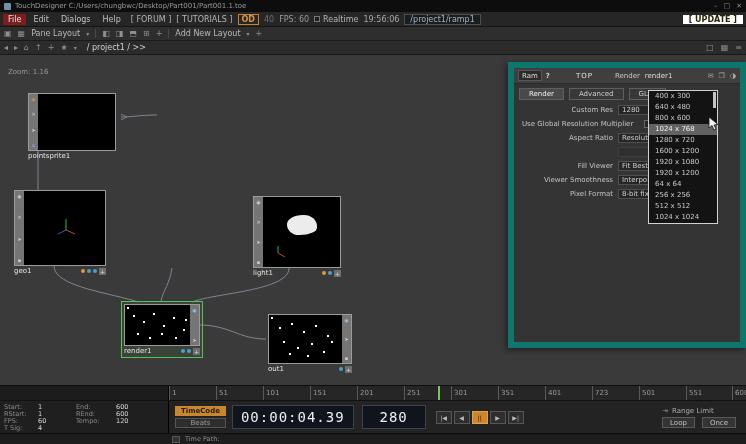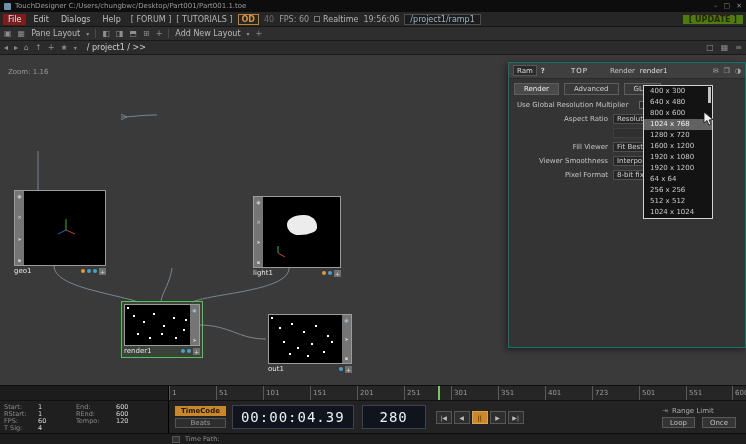--- a/index.html
+++ b/index.html
@@ -17,21 +17,21 @@
   .menu-item{padding:1px 5px;color:#c2c2c2;}
   .menu-item:first-child{background:#7f1d1d;border-radius:1px;color:#dde4ee;}
   .link-btn{color:#b5b5b5;}
   .od-box{border:1px solid #c9832e;color:#d79542;padding:0 3px;font-weight:bold;}
   .od-val{color:#6d6d6d;}
   .fps-label{color:#9a9a9a;}
   .realtime{color:#b5b5b5;display:flex;align-items:center;gap:3px;}
   .rt-box{width:6px;height:6px;background:#1e1e1e;border:1px solid #777;display:inline-block;}
   .clock{color:#a8a8a8;}
   .path-field{background:#1c1c1c;border:1px solid #4e4e4e;color:#9fb4c6;padding:0 5px;height:11px;line-height:10px;}
-  .update-btn{margin-left:auto;background:#4d7c0f;color:#2c2408;padding:0 6px;font-weight:bold;}
+  .update-btn{margin-left:auto;background:#ffffff;color:#2c2408;padding:0 6px;font-weight:bold;}
 
   .toolbar{height:14px;background:#2e2e2e;border-bottom:1px solid #191919;display:flex;align-items:center;padding:0 4px;gap:6px;color:#9c9c9c;flex:0 0 auto;}
   .tb-icon{font-size:8px;color:#8f8f8f;}
   .tb-sep{width:1px;height:9px;background:#4a4a4a;}
   .tb-label{color:#b8b8b8;}
   .caret{font-size:6px;color:#8f8f8f;}
 
   .breadcrumbbar{height:14px;background:#2b2b2b;border-bottom:1px solid #191919;display:flex;align-items:center;padding:0 4px;gap:6px;flex:0 0 auto;}
   .bc-icon{color:#909090;font-size:8px;}
   .bc-path{color:#d0d0d0;margin-left:4px;}
@@ -53,21 +53,21 @@
   .plus.purple{background:#8a7ab8;}
   .selected{border:1px solid #52c452;padding:2px;background:rgba(82,196,82,.07);}
   .speckle{position:absolute;width:2px;height:2px;background:#fff;}
   .speckle.cam{box-shadow:6px 10px #fff,14px 6px #fff,22px 18px #fff,30px 8px #fff,38px 14px #fff,46px 6px #fff,54px 16px #fff,62px 10px #fff,70px 20px #fff,78px 8px #fff,10px 26px #fff,20px 32px #fff,28px 24px #fff,40px 30px #fff,50px 26px #fff,60px 34px #fff,72px 28px #fff,80px 36px #fff,8px 44px #fff,18px 50px #fff,26px 42px #fff,36px 48px #fff,44px 56px #fff,56px 44px #fff,66px 52px #fff,76px 46px #fff,12px 60px #fff,32px 62px #fff,52px 62px #fff,70px 62px #fff;}
   .speckle.rnd{box-shadow:6px 8px #fff,16px 14px #fff,26px 6px #fff,36px 18px #fff,46px 10px #fff,56px 22px #fff,10px 26px #fff,22px 30px #fff,34px 26px #fff,48px 30px #fff,58px 12px #fff;}
   .speckle.outv{box-shadow:8px 10px #fff,20px 6px #fff,32px 14px #fff,44px 8px #fff,56px 18px #fff,12px 24px #fff,26px 30px #fff,40px 26px #fff,52px 34px #fff,60px 24px #fff,18px 36px #fff,36px 38px #fff;}
   .blob{position:absolute;left:50%;top:40%;width:30px;height:20px;transform:translate(-50%,-50%);background:#ececec;border-radius:55% 45% 60% 40%/50% 60% 40% 55%;}
   .ramp-grad{position:absolute;inset:0;background:radial-gradient(circle at 50% 48%,#ffffff 0%,#f2f2f2 22%,#555 55%,#000 78%);}
   .mini-axis{position:absolute;}
 
-  .param-panel{position:absolute;left:508px;top:7px;width:238px;height:286px;background:#343434;border:1px solid #0f766e;box-shadow:-2px 2px 6px rgba(0,0,0,.45);}
+  .param-panel{position:absolute;left:508px;top:7px;width:238px;height:286px;background:#343434;border:6px solid #0f766e;box-shadow:-2px 2px 6px rgba(0,0,0,.45);}
   .ph{height:16px;background:#3f3f3f;border-bottom:1px solid #2a2a2a;display:flex;align-items:center;padding:0 4px;font-size:7px;}
   .ph-name{background:#2b2b2b;border:1px solid #565656;padding:0 3px;color:#ddd;height:11px;line-height:10px;}
   .ph-help{color:#cfcfcf;margin-left:4px;font-weight:bold;}
   .ph-family{color:#e0e0e0;margin-left:26px;letter-spacing:1px;}
   .ph-type{color:#c4c4c4;margin-left:22px;}
   .ph-opname{color:#dddddd;margin-left:5px;}
   .ph-icons{margin-left:auto;display:flex;gap:5px;color:#a9a9a9;font-size:7px;}
   .tabs{display:flex;gap:5px;margin:4px 5px 3px 5px;}
   .tab{border:1px solid #5e5e5e;background:#383838;color:#cfcfcf;padding:1px 9px;font-size:7px;}
   .tab.active{background:#4a4a4a;color:#eee;}
@@ -192,20 +192,34 @@
       <path d="M157,60 C140,60 132,62 122,62" marker-end="url(#arr)"></path>
       <path d="M38,96 L38,135"></path>
       <path d="M54,211 C54,232 112,238 138,247"></path>
       <path d="M172,213 C170,228 163,236 161,246"></path>
       <path d="M289,213 C289,236 214,238 192,247"></path>
       <path d="M199,270 C230,270 238,284 266,284"></path>
     </svg>
 
     <div class="zoom-label">Zoom: 1.16</div>
 
+    <div class="node" style="left:28px;top:38px;width:88px;">
+      <div class="node-box" style="height:58px;">
+        <div class="flags">
+          <span style="color:#d8923c">◉</span>
+          <span>✕</span>
+          <span>➤</span>
+          <span style="color:#9a86c8">▪</span>
+        </div>
+        <div class="viewer"></div>
+      </div>
+      <div class="node-label-row">
+        <span>pointsprite1</span>
+      </div>
+    </div>
 
 
     <div class="node" style="left:14px;top:135px;width:92px;">
       <div class="node-box" style="height:76px;">
         <div class="flags">
           <span>◉</span>
           <span>✕</span>
           <span>➤</span>
           <span>▪</span>
         </div>
@@ -307,20 +321,25 @@
           <span>❐</span>
           <span>◑</span>
         </span>
       </div>
       <div class="tabs">
         <span class="tab active">Render</span>
         <span class="tab">Advanced</span>
         <span class="tab">GLSL</span>
       </div>
 
+      <div class="prow">
+        <span class="plabel">Custom Res</span>
+        <span class="pfield" style="width:32px;">1280</span>
+        <span class="pfield" style="width:28px;">720</span>
+      </div>
       <div class="prow">
         <span class="plabel wide">Use Global Resolution Multiplier</span>
         <span class="pcheck"></span>
       </div>
       <div class="prow">
         <span class="plabel">Aspect Ratio</span>
         <span class="pfield" style="width:72px;">Resolution</span>
       </div>
       <div class="prow dim">
         <span class="plabel"></span>

